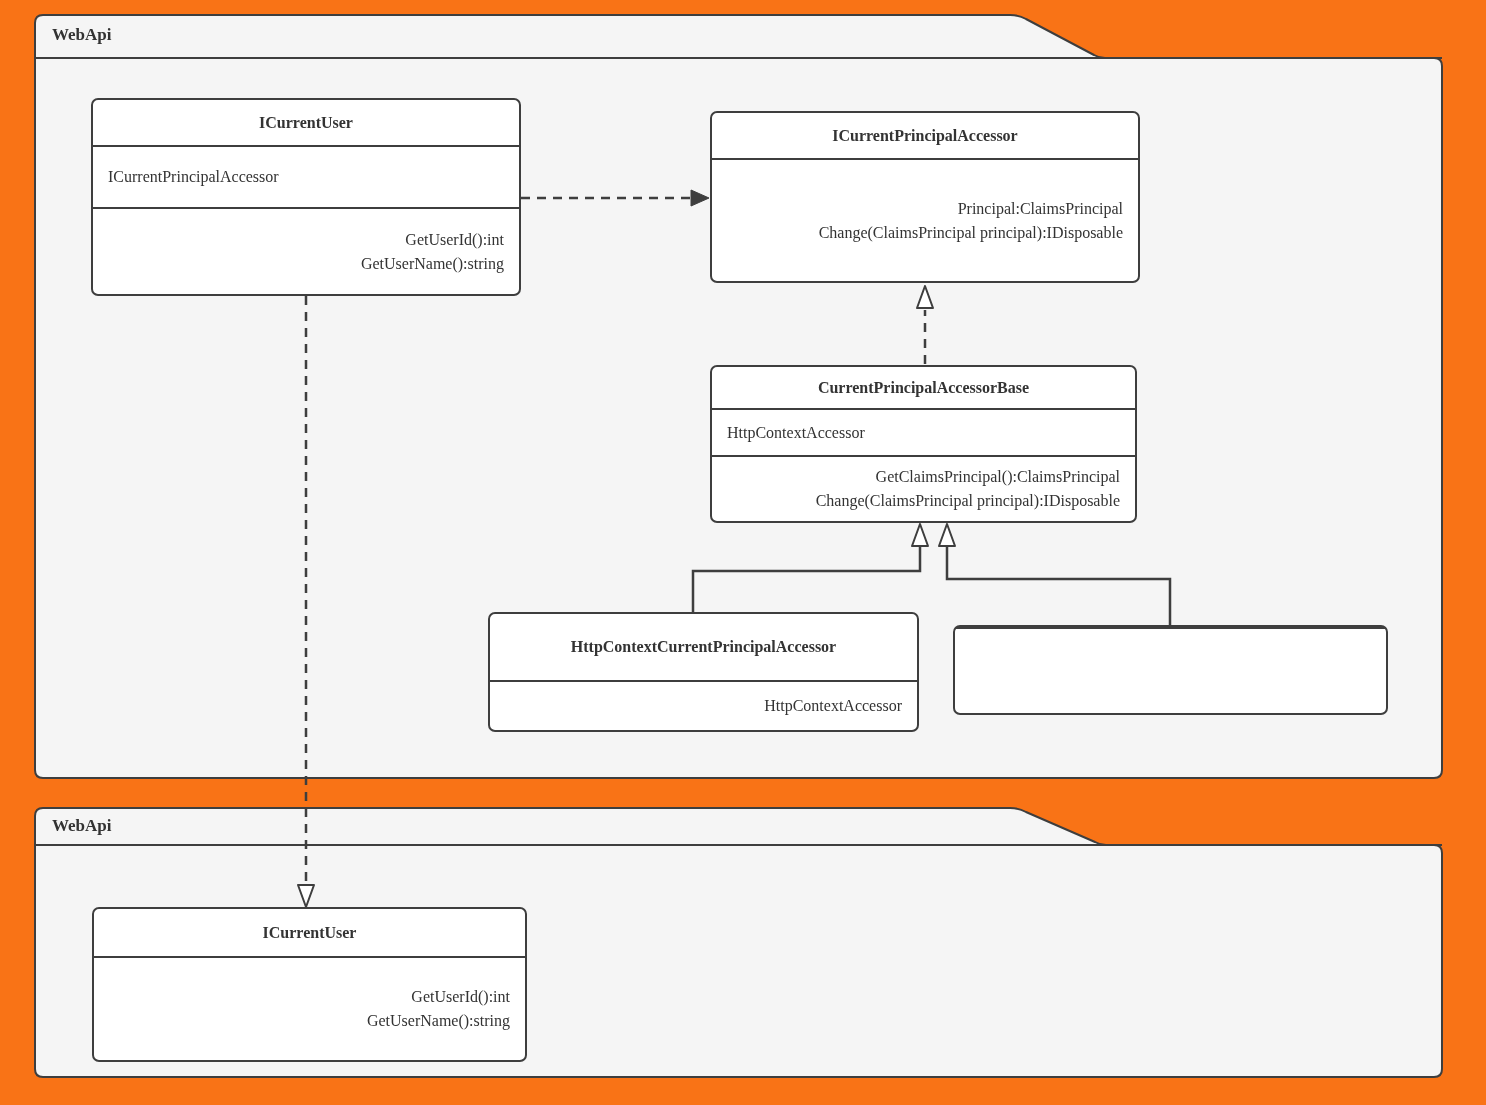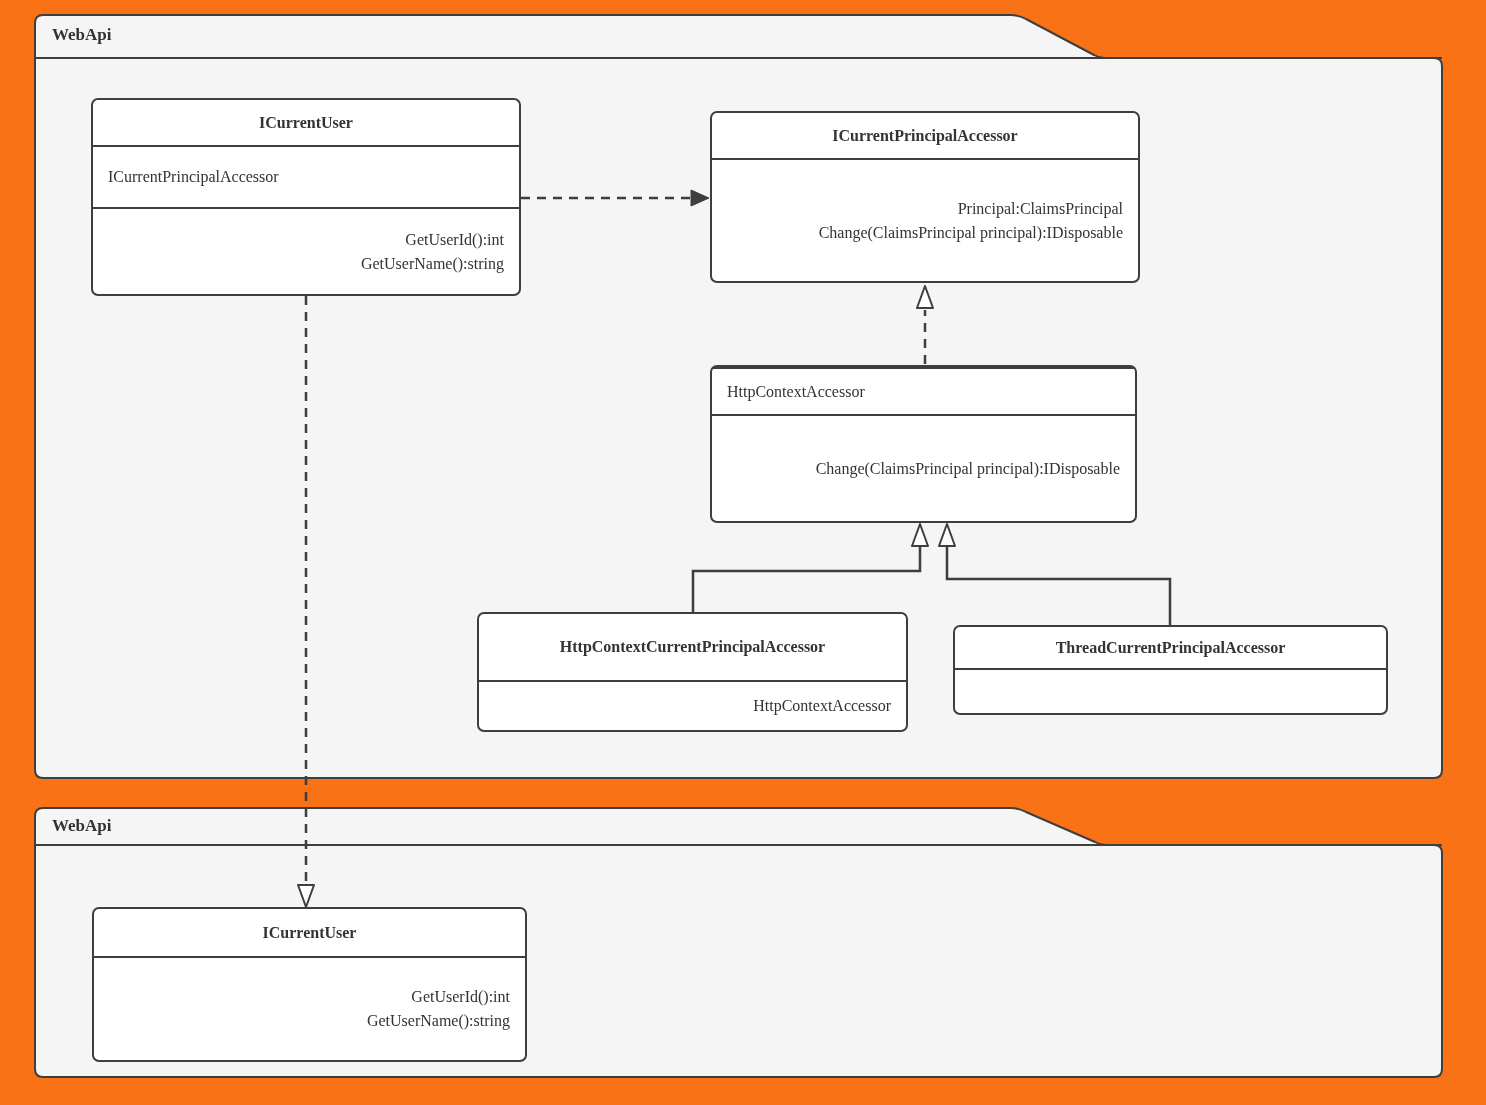--- a/index.html
+++ b/index.html
@@ -119,37 +119,38 @@
 
   <div class="class-box" style="left:710px;top:111px;width:430px;height:172px">
     <div class="cb-title" style="height:45px">ICurrentPrincipalAccessor</div>
     <div class="cb-sec grow">
       <div class="member">Principal:ClaimsPrincipal</div>
       <div class="member">Change(ClaimsPrincipal principal):IDisposable</div>
     </div>
   </div>
 
   <div class="class-box" style="left:710px;top:365px;width:427px;height:158px">
+    <div class="cb-title" style="height:41px">CurrentPrincipalAccessorBase</div>
     <div class="cb-sec" style="height:45px">
       <div class="member">HttpContextAccessor</div>
     </div>
     <div class="cb-sec grow">
+      <div class="member">GetClaimsPrincipal():ClaimsPrincipal</div>
       <div class="member">Change(ClaimsPrincipal principal):IDisposable</div>
     </div>
   </div>
 
-  <div class="class-box" style="left:477px;top:612px;width:431px;height:120px">
+  <div class="class-box" style="left:488px;top:612px;width:431px;height:120px">
     <div class="cb-title" style="height:66px">HttpContextCurrentPrincipalAccessor</div>
     <div class="cb-sec grow">
       <div class="member">HttpContextAccessor</div>
     </div>
   </div>
 
   <div class="class-box" style="left:953px;top:625px;width:435px;height:90px">
-    <div class="cb-title" style="height:41px">ThreadCurrentPrincipalAccessor</div>
     <div class="cb-sec grow"></div>
   </div>
 
   <div class="class-box" style="left:92px;top:907px;width:435px;height:155px">
     <div class="cb-title" style="height:47px">ICurrentUser</div>
     <div class="cb-sec grow">
       <div class="member">GetUserId():int</div>
       <div class="member">GetUserName():string</div>
     </div>
   </div>

